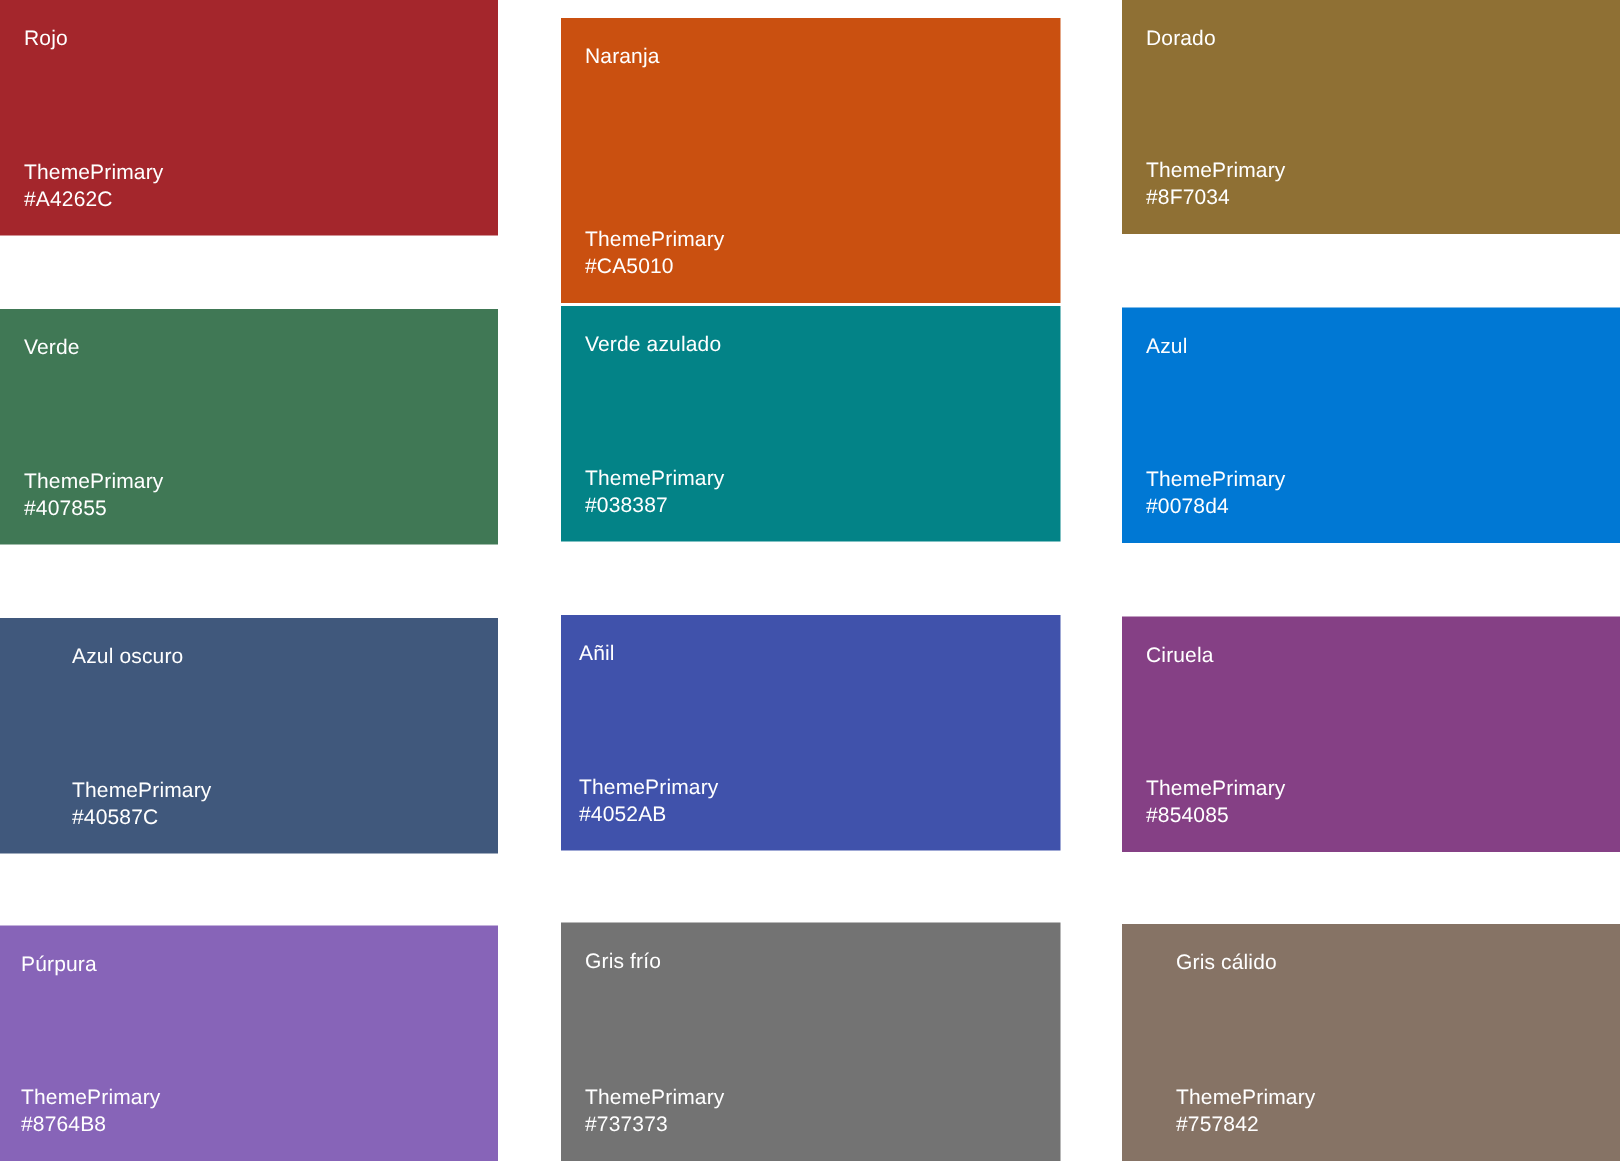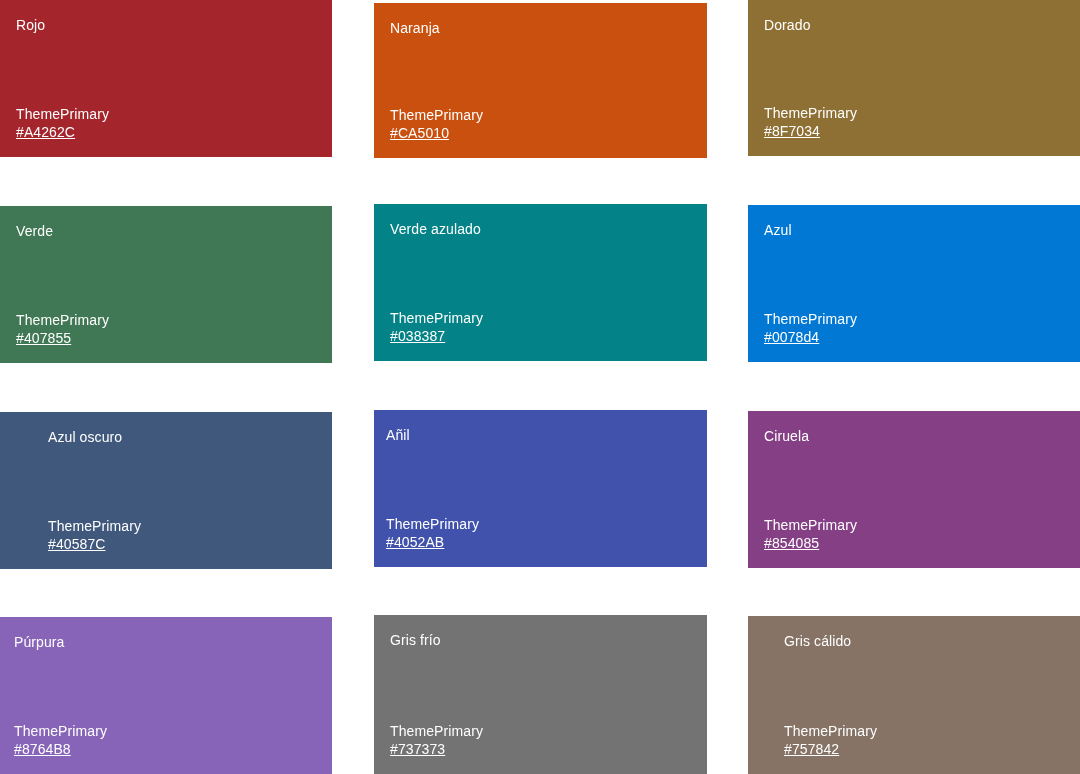--- a/index.html
+++ b/index.html
@@ -45,31 +45,30 @@
     line-height: 18px;
     letter-spacing: 0.1px;
     white-space: nowrap;
   }
   .swatch-slot-label {
     font-weight: 400;
   }
   .swatch-hex {
     font-weight: 400;
     text-align: right;
-    text-decoration: underline;
   }
 
   
   .col-0 { left: 0px;   width: 332px; gap: 36px; }
   .col-1 { left: 374px; width: 333px; }
   .col-2 { left: 748px; width: 376px; }
 
   
   .r0c0 { top: 0px;   height: 157px; }
-  .r0c1 { top: 3px;   height: 155px; }
+  .r0c1 { top: 12px;   height: 190px; }
   .r0c2 { top: 0px;   height: 156px; }
   .r1c0 { top: 206px; height: 157px; }
   .r1c1 { top: 204px; height: 157px; }
   .r1c2 { top: 205px; height: 157px; }
   .r2c0 { top: 412px; height: 157px; }
   .r2c1 { top: 410px; height: 157px; }
   .r2c2 { top: 411px; height: 157px; }
   .r3c0 { top: 617px; height: 157px; }
   .r3c1 { top: 615px; height: 159px; }
   .r3c2 { top: 616px; height: 158px; padding-left: 36px; }

